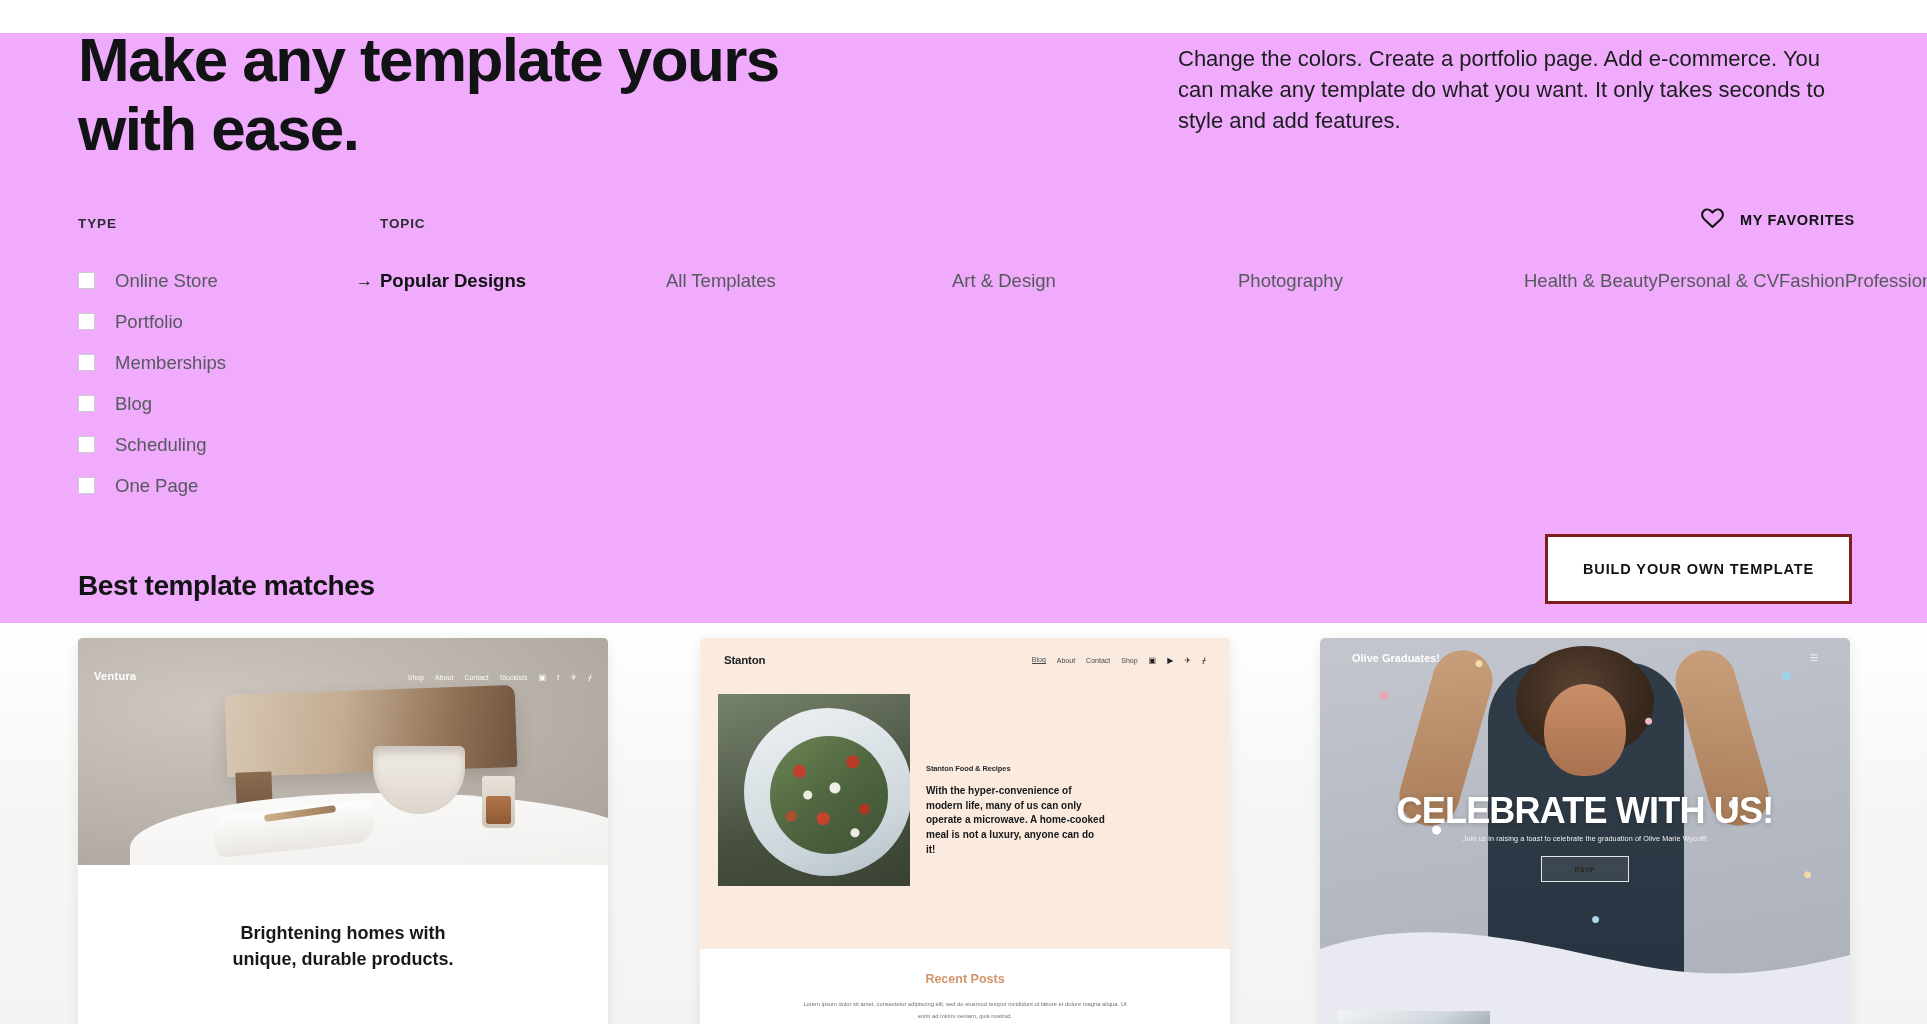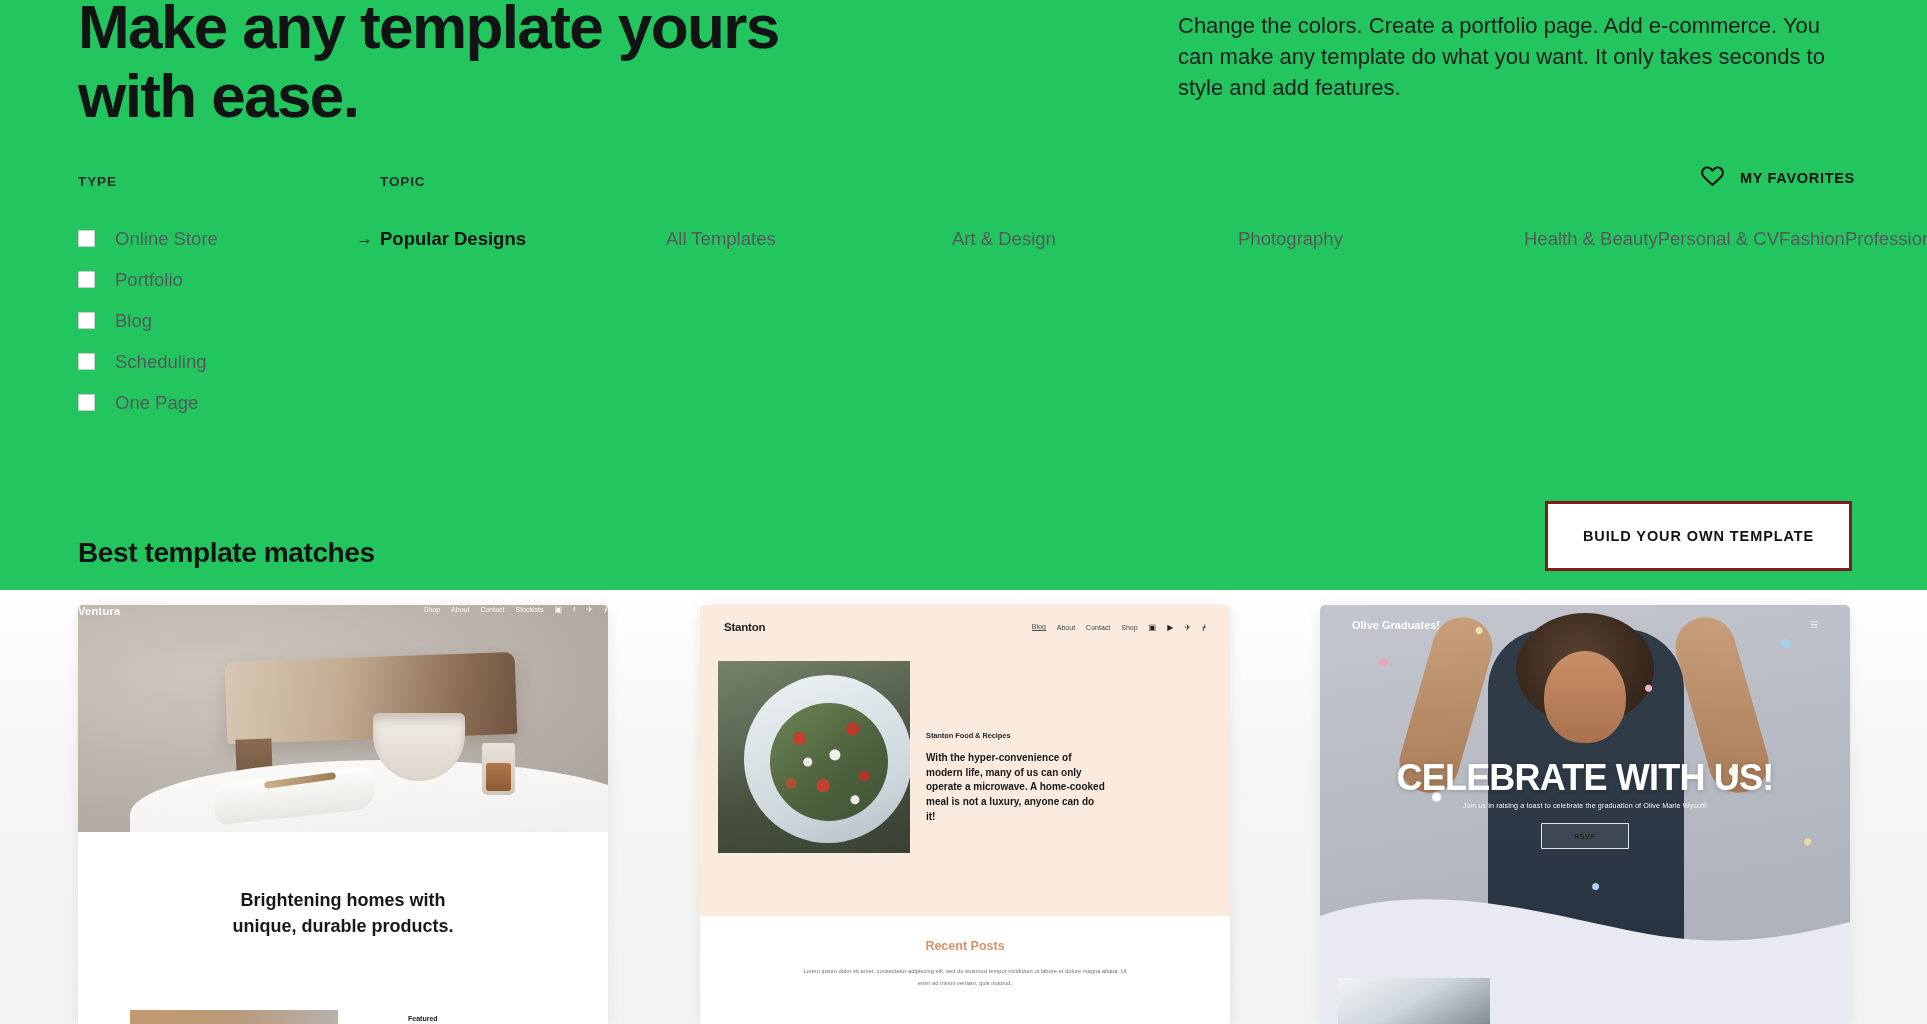--- a/index.html
+++ b/index.html
@@ -4,40 +4,40 @@
 <style>
   * { box-sizing: border-box; margin: 0; padding: 0; }
   html, body {
     width: 1927px;
     height: 1024px;
     overflow: hidden;
     background: #ffffff;
     font-family: "Liberation Sans", sans-serif;
     -webkit-font-smoothing: antialiased;
   }
-  .page { position: relative; width: 1927px; height: 864px; background:#22c55e; }
+  .page { position: relative; width: 1927px; height: 864px; background:#f0abfc;margin-top:33px; }
 
   
   .hero { position: absolute; left: 0; top: 0; width: 1927px; height: 150px; }
   .hero-title {
     position: absolute; left: 78px; top: -8px;
     width: 720px;
     font-size: 62px; line-height: 1.12;
     font-weight: 700; letter-spacing: -1.6px;
     color: #111314;
   }
   .hero-desc {
     position: absolute; left: 1178px; top: 10px;
     width: 660px;
     font-size: 22px; line-height: 1.42;
     color: #1b1d1e; font-weight: 400;
   }
 
   
-  .filters { position: absolute; left: 0; top: 174px; width: 1927px; height: 290px; padding-left: 20px; }
+  .filters { position: absolute; left: 0; top: 183px; width: 1927px; height: 290px; padding-left: 20px; }
   .col-label {
     font-size: 13.5px; font-weight: 700; letter-spacing: 0.9px;
     color: #2b2e31; text-transform: uppercase;
   }
   .type-col { position: absolute; left: 78px; top: 0; width: 220px; }
   .type-list { margin-top: 29px; }
   .type-row {
     display: flex; align-items: center; height: 41px; cursor: pointer;
   }
   .cbox {
@@ -142,21 +142,21 @@
     background: linear-gradient(180deg,#b1764a,#8d5a35); border-radius:3px; }
   .v-napkin {
     position:absolute; left:136px; top:170px; width:160px; height:42px;
     background: linear-gradient(180deg,#fdfdfc,#e9e6e1);
     border-radius: 20px 8px 20px 10px; transform: rotate(-6deg);
   }
   .v-spoon{ position:absolute; left:186px; top:172px; width:72px; height:7px;
     background: linear-gradient(90deg,#cdb08c,#9d7b57); border-radius:4px; transform: rotate(-8deg);}
   .v-nav {
     position: absolute; left: 0; top: 0; width: 100%; height: 44px;
-    display: flex; align-items: flex-start; padding: 0 0;
+    display: flex; align-items: flex-end; padding: 0 16px;
   }
   .v-logo { font-size: 11px; font-weight: 700; color: #fff; letter-spacing: 0.3px; }
   .v-links { margin-left: auto; display: flex; align-items: center; gap: 11px; }
   .v-links .lk { font-size: 7px; color: #fff; opacity: 0.92; }
   .v-links .ic { font-size: 8px; color: #fff; opacity: 0.92; }
   .v-body { height: 192px; background: #ffffff; position: relative; }
   .v-tag {
     position: absolute; left: 0; right: 0; top: 56px;
     text-align: center; font-size: 18px; font-weight: 700;
     line-height: 1.42; color: #16181a;
@@ -281,20 +281,24 @@
     <div class="type-col">
       <div class="col-label">TYPE</div>
       <div class="type-list" id="type-list">
           <div class="type-row">
             <span class="cbox"></span>
             <span class="lbl">Online Store</span>
           </div>
           <div class="type-row">
             <span class="cbox"></span>
             <span class="lbl">Portfolio</span>
+          </div>
+          <div class="type-row">
+            <span class="cbox"></span>
+            <span class="lbl">Memberships</span>
           </div>
           <div class="type-row">
             <span class="cbox"></span>
             <span class="lbl">Blog</span>
           </div>
           <div class="type-row">
             <span class="cbox"></span>
             <span class="lbl">Scheduling</span>
           </div>
           <div class="type-row">

